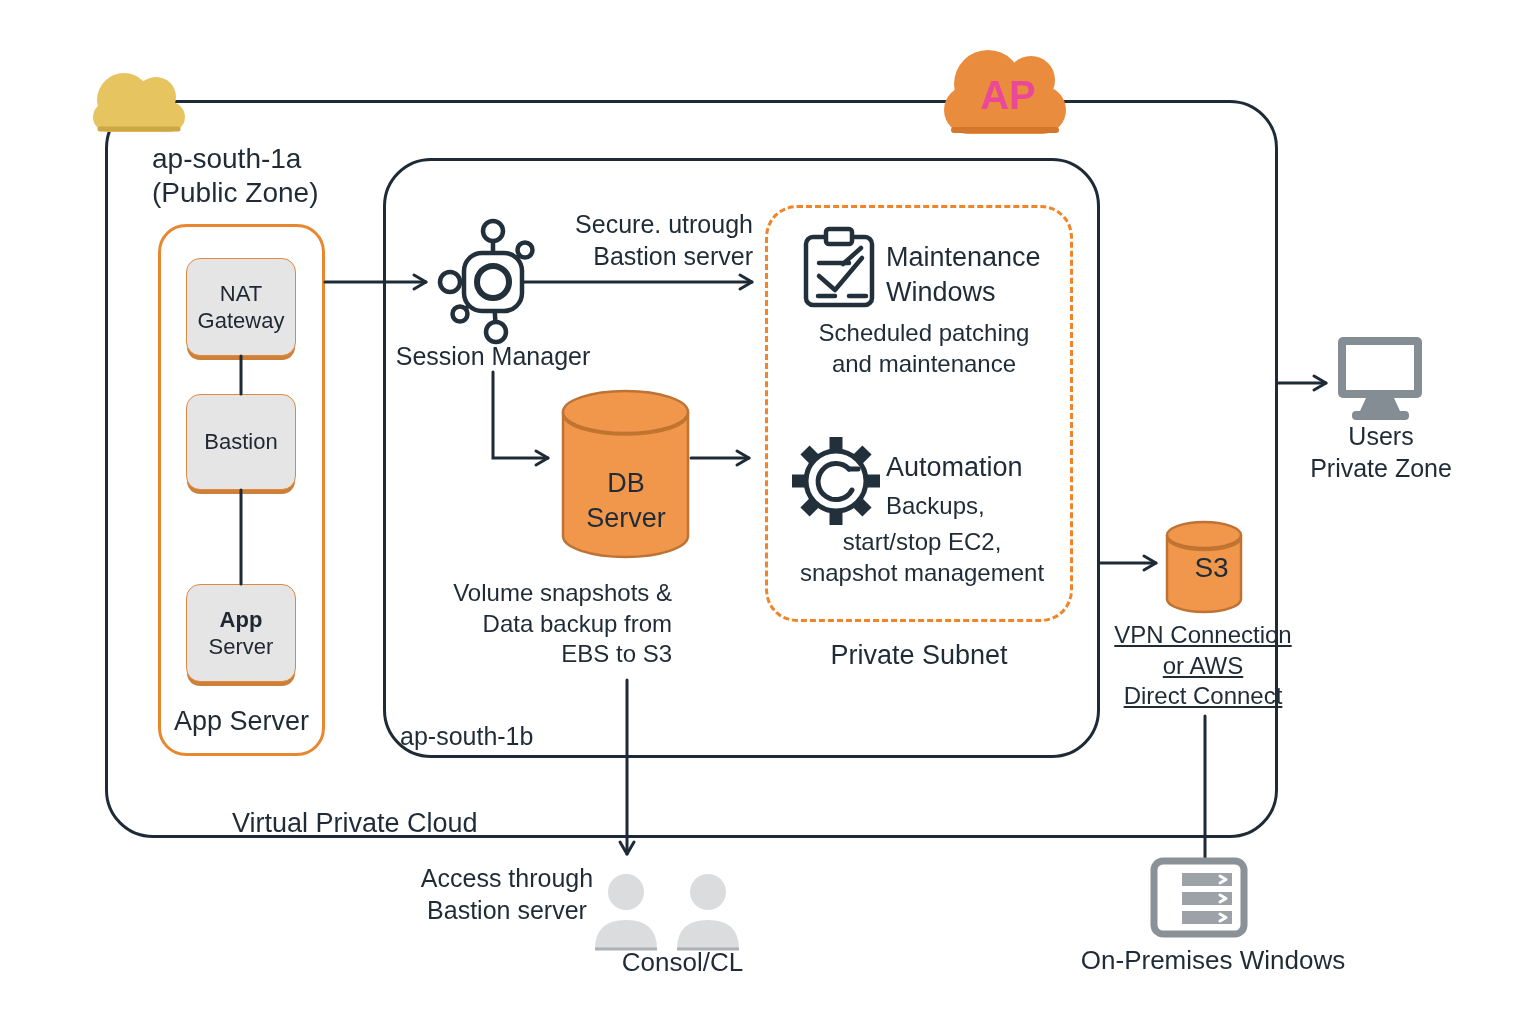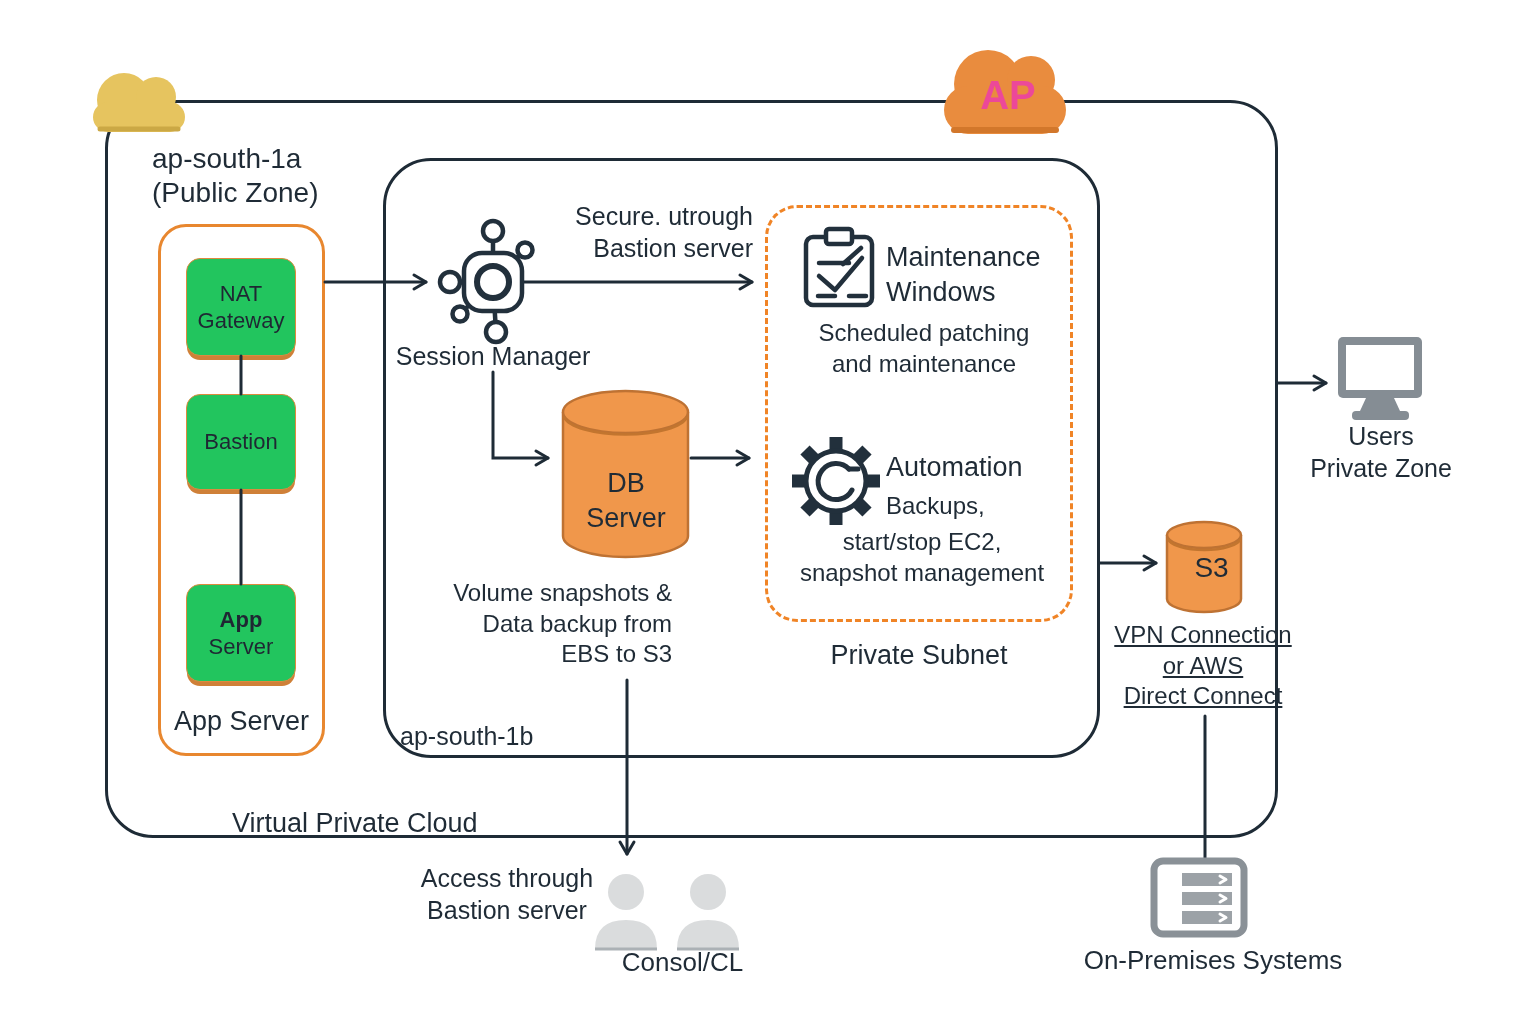--- a/index.html
+++ b/index.html
@@ -12,36 +12,36 @@
   .cbox{position:absolute;z-index:1;background:transparent;}
   .vpc-box{left:105px;top:100px;width:1173px;height:738px;border:3px solid #1e2b36;border-radius:48px;}
   .azb-box{left:383px;top:158px;width:717px;height:600px;border:3px solid #1e2b36;border-radius:48px;}
   .zonea-box{left:158px;top:224px;width:167px;height:532px;border:3px solid #e8872f;border-radius:28px;}
   .subnet-box{left:765px;top:205px;width:308px;height:417px;border:3px dashed #f08426;border-radius:32px;}
   
   .layer{position:absolute;left:0;top:0;width:1536px;height:1024px;z-index:3;pointer-events:none;}
   
   .node{
     position:absolute;left:186px;width:110px;z-index:2;
-    background:#22c55e;border:1px solid #dd8a3e;border-radius:14px;
+    background:#e5e5e5;border:1px solid #dd8a3e;border-radius:14px;
     box-shadow:0 5px 0 -1px #cf8038;
     display:flex;flex-direction:column;align-items:center;justify-content:center;
     font-size:22px;line-height:1.25;color:#1f2733;text-align:center;
   }
   .node span:empty{display:none;}
   .node-nat{top:258px;height:98px;}
   .node-bastion{top:394px;height:96px;}
   .node-app{top:584px;height:98px;}
   .bold{font-weight:bold;}
   
   .txt{position:absolute;z-index:4;white-space:pre-line;line-height:1.28;color:#1f2b36;}
   .t-region-a{left:152px;top:142px;font-size:28px;line-height:1.22;}
   .t-zonea-label{left:158px;top:704px;width:167px;text-align:center;font-size:27px;}
   .t-session{left:393px;top:340px;width:200px;text-align:center;font-size:25px;}
-  .t-secure{left:495px;top:200px;width:258px;text-align:right;font-size:25px;}
+  .t-secure{left:495px;top:208px;width:258px;text-align:right;font-size:25px;}
   .t-maint-title{left:886px;top:240px;font-size:27px;line-height:1.28;}
   .t-maint-desc{left:788px;top:318px;width:272px;text-align:center;font-size:24px;}
   .t-auto-title{left:886px;top:450px;font-size:27px;}
   .t-auto-d1{left:886px;top:491px;font-size:24px;}
   .t-auto-d2{left:772px;top:527px;width:300px;text-align:center;font-size:24px;}
   .t-subnet{left:794px;top:638px;width:250px;text-align:center;font-size:27px;}
   .t-db{left:563px;top:466px;width:126px;text-align:center;font-size:27px;}
   .t-volume{left:420px;top:578px;width:252px;text-align:right;font-size:24px;}
   .t-azb{left:400px;top:720px;font-size:25px;}
   .t-vpc{left:232px;top:806px;font-size:27px;}
@@ -218,16 +218,16 @@
   <div class="txt t-vpc">Virtual Private Cloud</div>
   <div class="txt t-s3">S3</div>
   <div class="txt t-vpn">VPN Connection
 or AWS
 Direct Connect</div>
   <div class="txt t-users">Users
 Private Zone</div>
   <div class="txt t-access">Access through
 Bastion server</div>
   <div class="txt t-console">Consol/CL</div>
-  <div class="txt t-onprem">On-Premises Systems</div>
+  <div class="txt t-onprem">On-Premises Windows</div>
   <div class="txt t-ap">AP</div>
 
 </div>
 
 </body></html>

